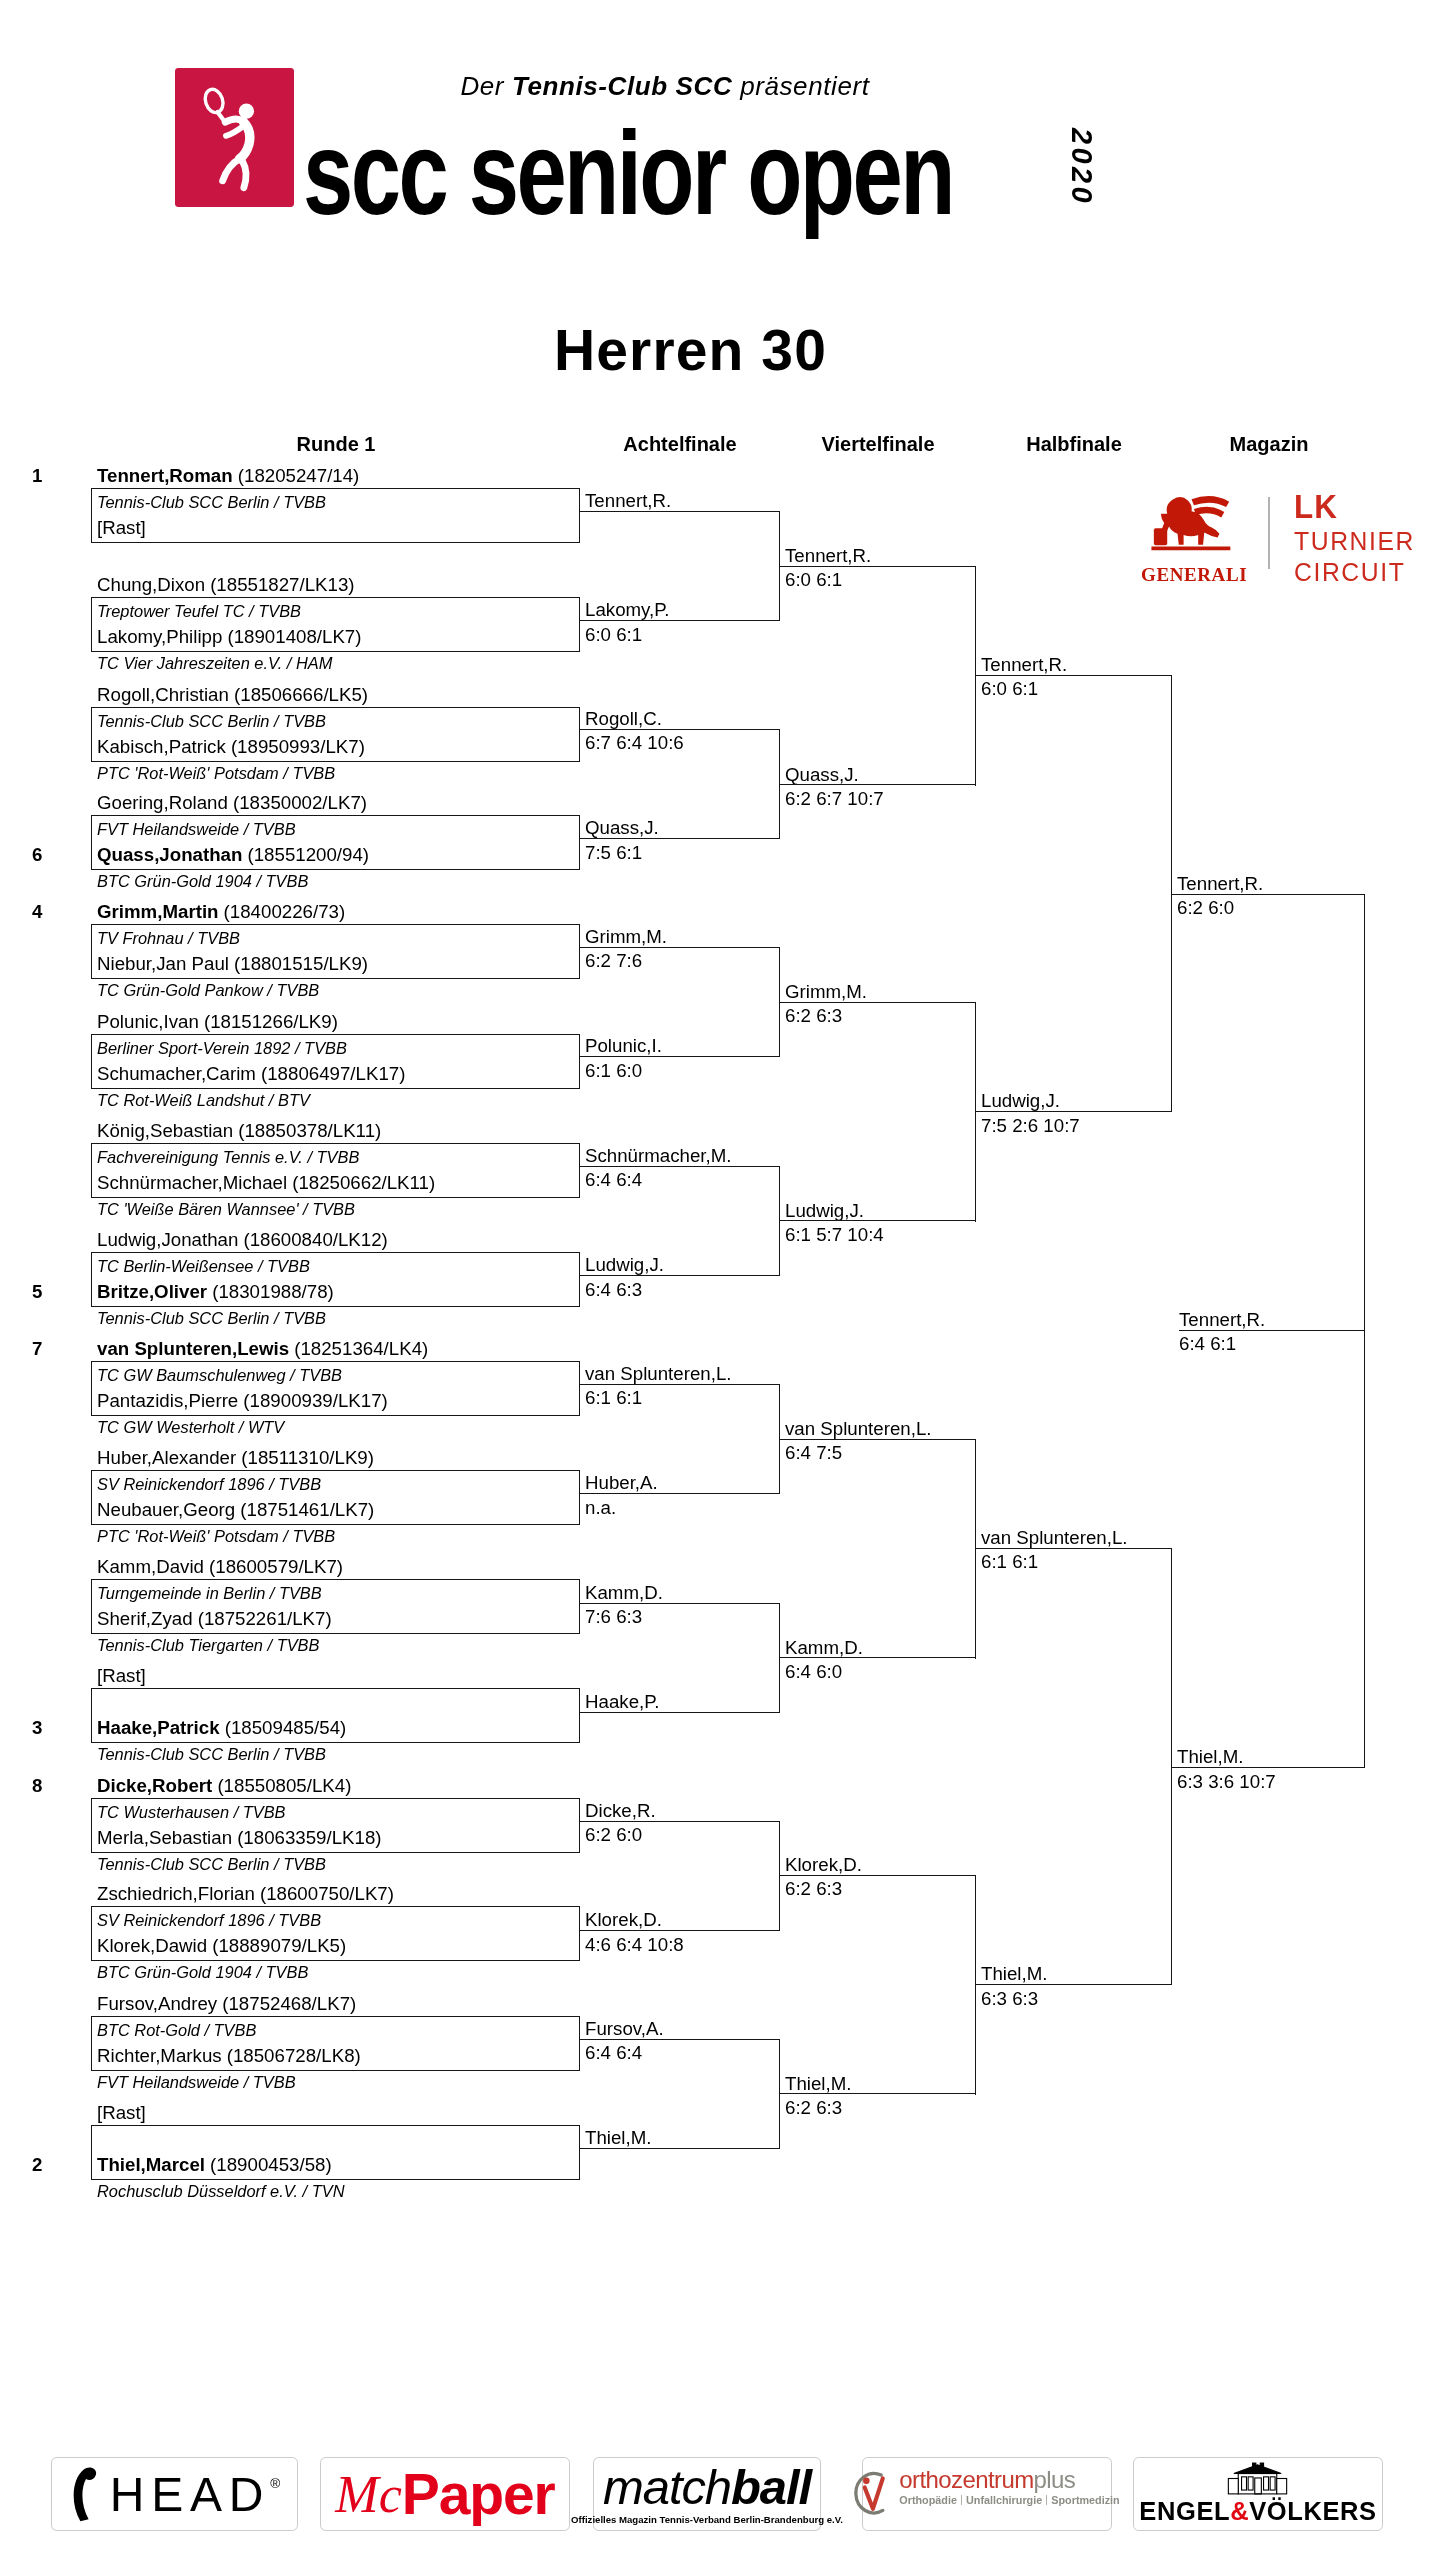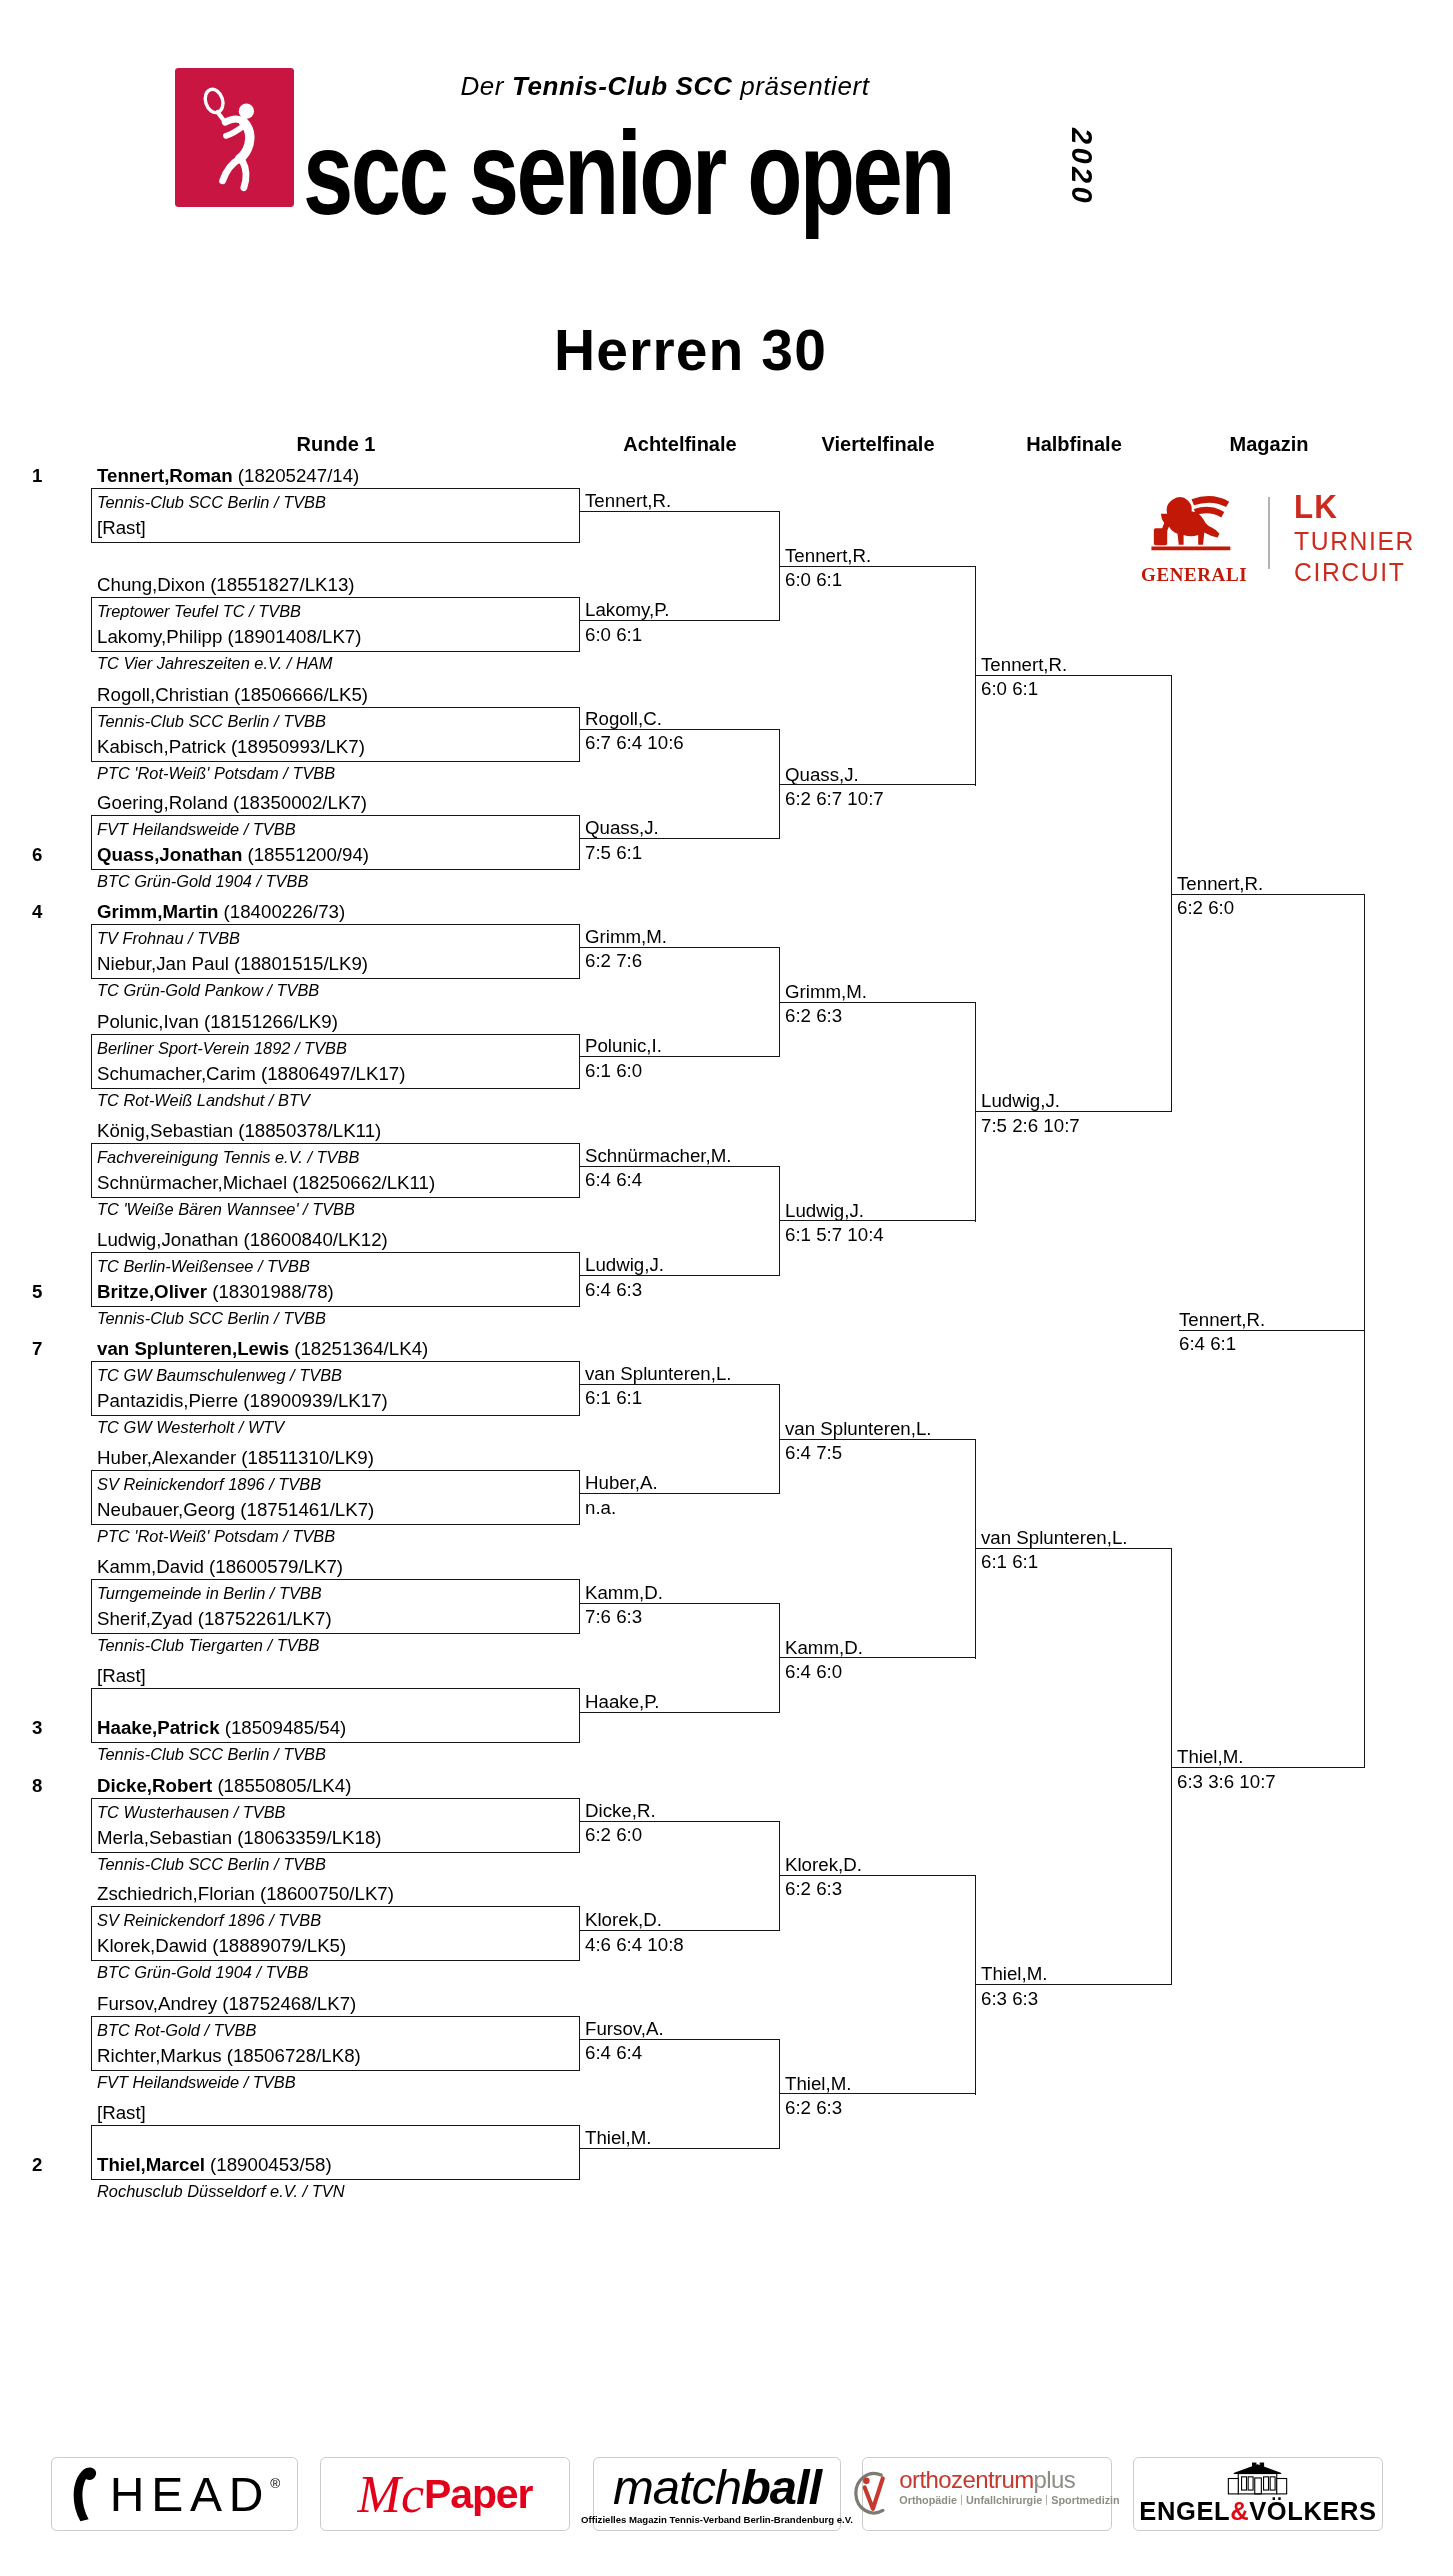--- a/index.html
+++ b/index.html
@@ -36,21 +36,21 @@
   .lk2{position:absolute;left:1294px;top:526px;font-size:26.6px;color:#cd2a1e;letter-spacing:1.7px;
        transform:scaleX(.93);transform-origin:left top}
   .lk3{position:absolute;left:1294px;top:557px;font-size:26.6px;color:#cd2a1e;letter-spacing:1.7px;
        transform:scaleX(.93);transform-origin:left top}
   
   .card{position:absolute;top:2457px;height:74px;border:1.1px solid #cbcbcb;border-radius:5.7px;
         background:#fff;display:flex;align-items:center;justify-content:center;box-sizing:border-box}
   .headtxt{font-size:48px;font-weight:normal;letter-spacing:6.8px;margin-left:8px}
   .headreg{font-size:13.6px;vertical-align:22.6px;letter-spacing:0}
   .mc{font-family:"Liberation Serif",serif;font-style:italic;font-size:52px;color:#e2001a}
-  .pap{font-size:41px;font-weight:bold;color:#e2001a;letter-spacing:-1.1px}
+  .pap{font-size:57px;font-weight:bold;color:#e2001a;letter-spacing:-1.1px}
   .mbw{display:flex;flex-direction:column;align-items:center}
   .mb1{font-size:49px;line-height:49px;font-style:italic;letter-spacing:-1.1px}
   .mb1 .bold{font-weight:bold}
   .mbsub{font-size:9.6px;font-weight:bold;margin-top:2.3px;letter-spacing:0;white-space:nowrap}
   .orthowrap{display:flex;gap:8px}
   .orthotxt1{font-size:24px;letter-spacing:-0.6px;line-height:25px;white-space:nowrap}
   .o-red{color:#c5392e}.o-gray{color:#8d8d86}
   .orthosub{font-size:10.8px;font-weight:bold;color:#8d8d86;margin-top:2.3px;display:flex;align-items:center;gap:4px;white-space:nowrap}
   .osep{display:inline-block;width:1.1px;height:10.2px;background:#b0b0aa}
   .evwrap{display:flex;flex-direction:column;align-items:center;gap:2.3px}
@@ -392,21 +392,21 @@
       <path d="M22 108 C2 72 6 26 28 8 C40 -2 56 6 52 18 C49 27 40 30 33 26 C22 46 24 80 38 104 Z" fill="#000"></path>
     </svg>
     <div class="headtxt"><span>HEAD</span><span class="headreg">®</span></div>
   </div>
 
   <div class="card" style="left:320px;width:250px">
     <span class="mc">Mc</span>
       <span class="pap">Paper</span>
   </div>
 
-  <div class="card" style="left:593px;width:248px">
+  <div class="card" style="left:593px;width:228px">
     <div class="mbw">
       <div class="mb1"><span>match</span><span class="bold">ball</span></div>
       <div class="mbsub">Offizielles Magazin Tennis-Verband Berlin-Brandenburg e.V.</div>
     </div>
   </div>
 
   <div class="card" style="left:862px;width:250px">
     <div class="orthowrap">
       <svg width="37" height="54" viewBox="0 0 90 120">
         <path d="M66 14 A44 48 0 1 0 70 100" fill="none" stroke="#7c7c74" stroke-width="8" stroke-linecap="round"></path>

